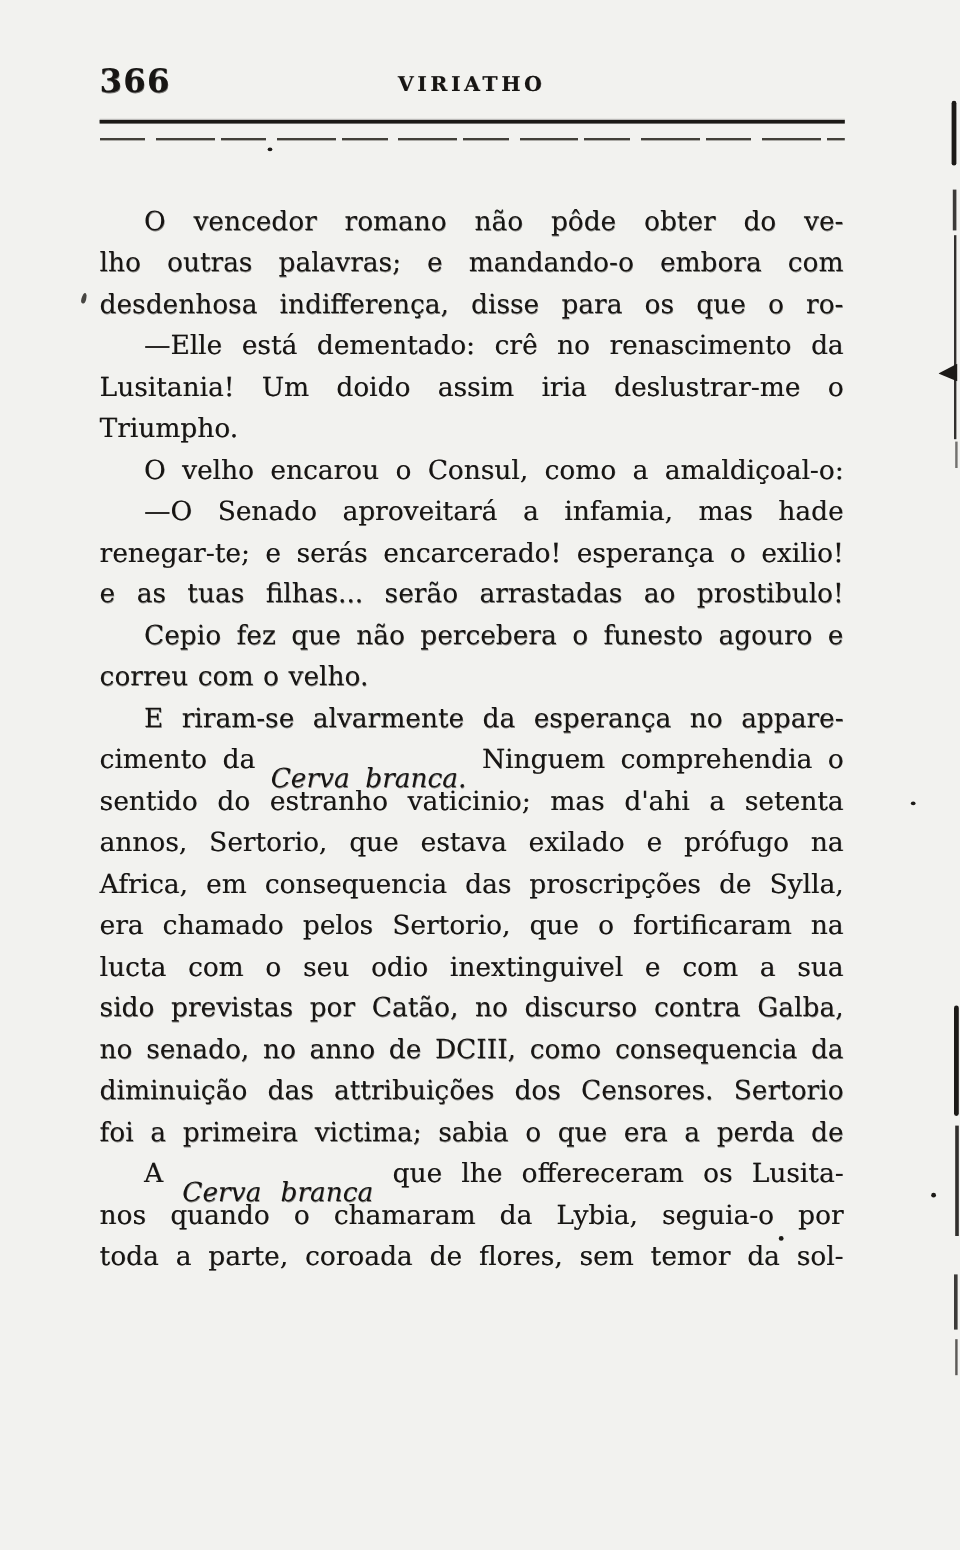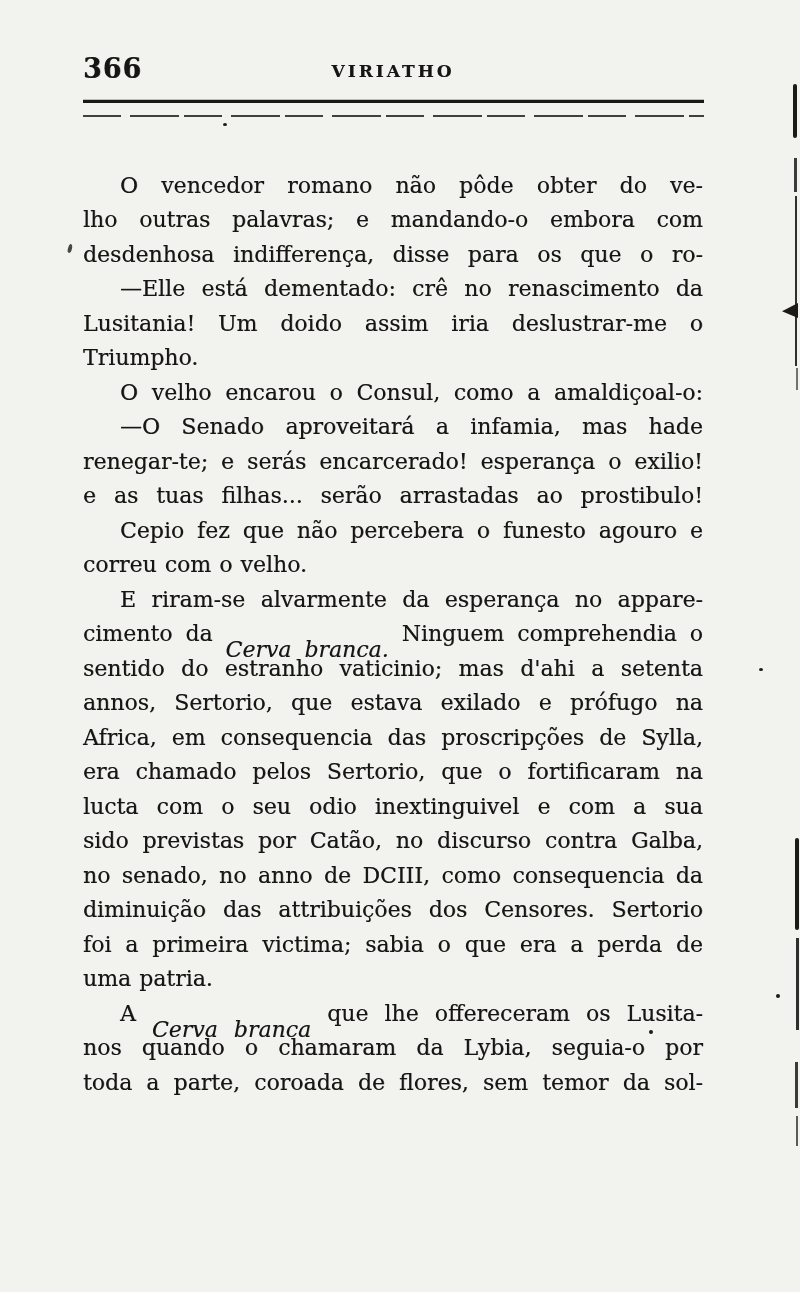--- a/index.html
+++ b/index.html
@@ -280,24 +280,20 @@
         <span class="w">primeira</span>
         <span class="w">victima;</span>
         <span class="w">sabia</span>
         <span class="w">o</span>
         <span class="w">que</span>
         <span class="w">era</span>
         <span class="w">a</span>
         <span class="w">perda</span>
         <span class="w">de</span>
       </div>
-      <div class="line">
-        <span class="w">uma</span>
-        <span class="w">patria.</span>
-      </div>
       <div class="line just ind">
         <span class="w">A</span>
         <span class="w it">Cerva</span>
         <span class="w it">branca</span>
         <span class="w">que</span>
         <span class="w">lhe</span>
         <span class="w">offereceram</span>
         <span class="w">os</span>
         <span class="w">Lusita-</span>
       </div>

